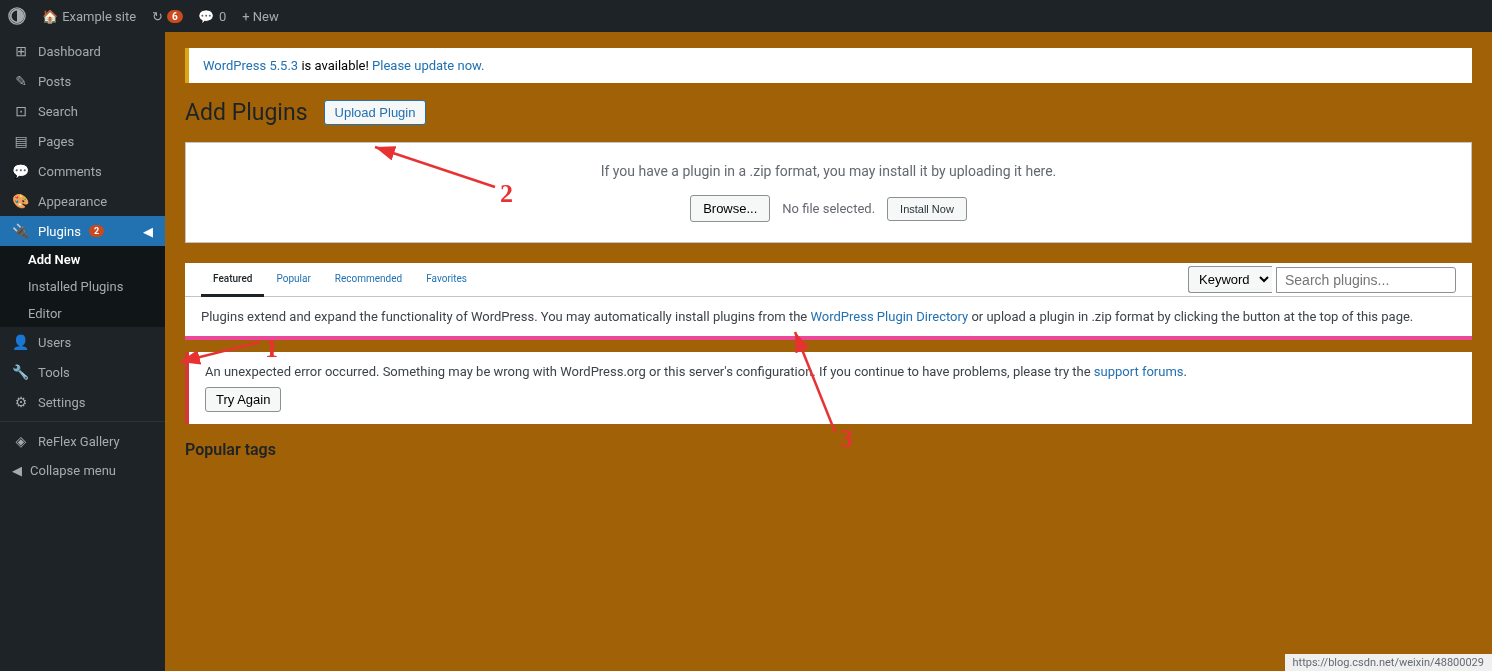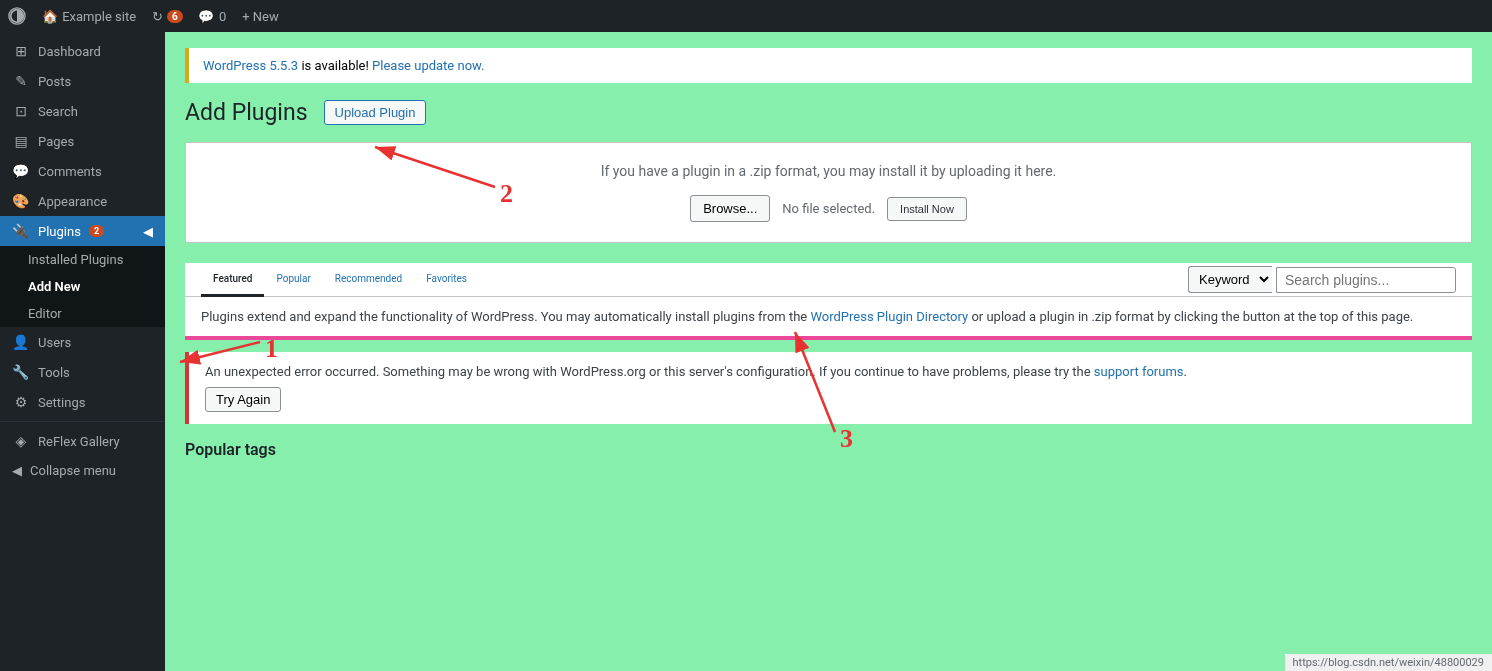--- a/index.html
+++ b/index.html
@@ -69,21 +69,21 @@
       display: block;
       padding: 6px 12px 6px 28px;
       color: #a7aaad;
       cursor: pointer;
       font-size: 13px;
       text-decoration: none;
     }
     .sidebar-submenu .submenu-item.active { color: #fff; font-weight: 600; }
     #content {
       flex: 1;
-      background: #86efac;
+      background: #a16207;
       overflow-y: auto;
       padding: 16px 20px;
     }
 
     
     .notice {
       background: #fff;
       border-left: 4px solid #d63638;
       padding: 10px 14px;
       margin-bottom: 16px;
@@ -312,22 +312,22 @@
       <span class="icon">🎨</span>
       <span>Appearance</span>
     </div>
     <div class="sidebar-item active">
       <span class="icon">🔌</span>
       <span>Plugins</span>
       <span class="badge">2</span>
       <span style="margin-left:auto; color:#fff;">◀</span>
     </div>
     <div class="sidebar-submenu">
+      <div class="submenu-item active">Add New</div>
       <div class="submenu-item">Installed Plugins</div>
-      <div class="submenu-item active">Add New</div>
       <div class="submenu-item">Editor</div>
     </div>
     <div class="sidebar-item">
       <span class="icon">👤</span>
       <span>Users</span>
     </div>
     <div class="sidebar-item">
       <span class="icon">🔧</span>
       <span>Tools</span>
     </div>

